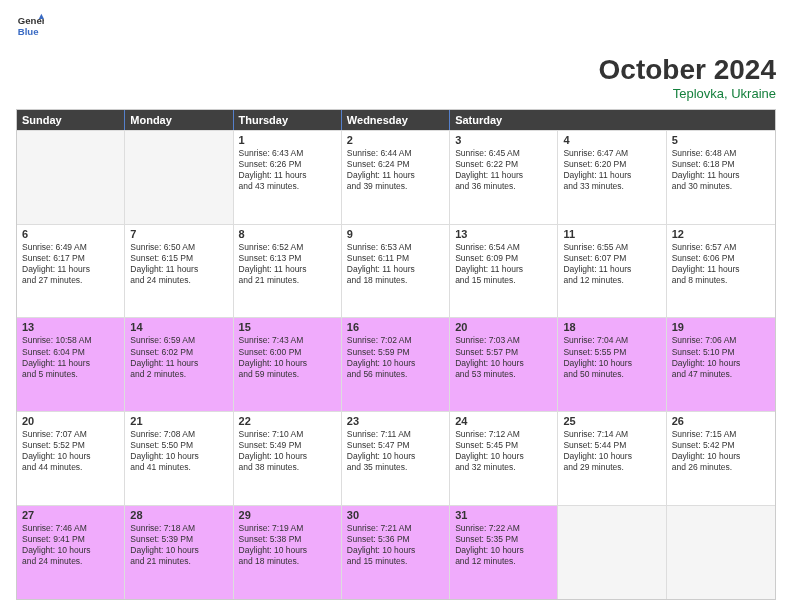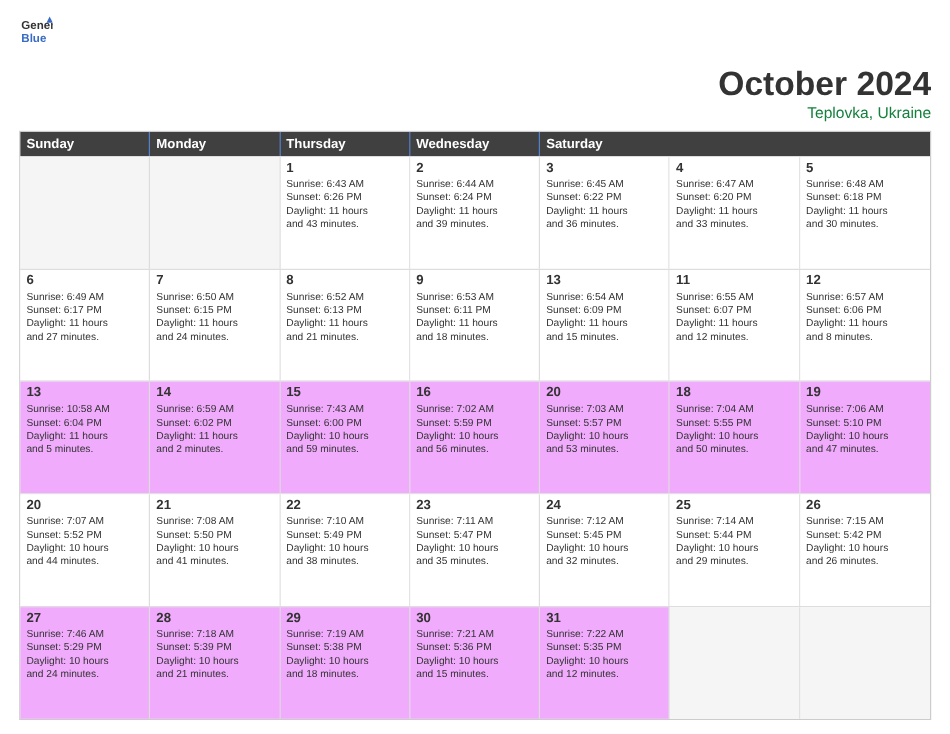--- a/index.html
+++ b/index.html
@@ -315,21 +315,21 @@
             <div class="cell-line">Sunrise: 7:15 AM</div>
             <div class="cell-line">Sunset: 5:42 PM</div>
             <div class="cell-line">Daylight: 10 hours</div>
             <div class="cell-line">and 26 minutes.</div>
           </div>
         </div>
         <div class="cal-row">
           <div class="cal-cell shaded">
             <div class="day-number">27</div>
             <div class="cell-line">Sunrise: 7:46 AM</div>
-            <div class="cell-line">Sunset: 5:29 PM</div>
+            <div class="cell-line">Sunset: 9:41 PM</div>
             <div class="cell-line">Daylight: 10 hours</div>
             <div class="cell-line">and 24 minutes.</div>
           </div>
           <div class="cal-cell shaded">
             <div class="day-number">28</div>
             <div class="cell-line">Sunrise: 7:18 AM</div>
             <div class="cell-line">Sunset: 5:39 PM</div>
             <div class="cell-line">Daylight: 10 hours</div>
             <div class="cell-line">and 21 minutes.</div>
           </div>

